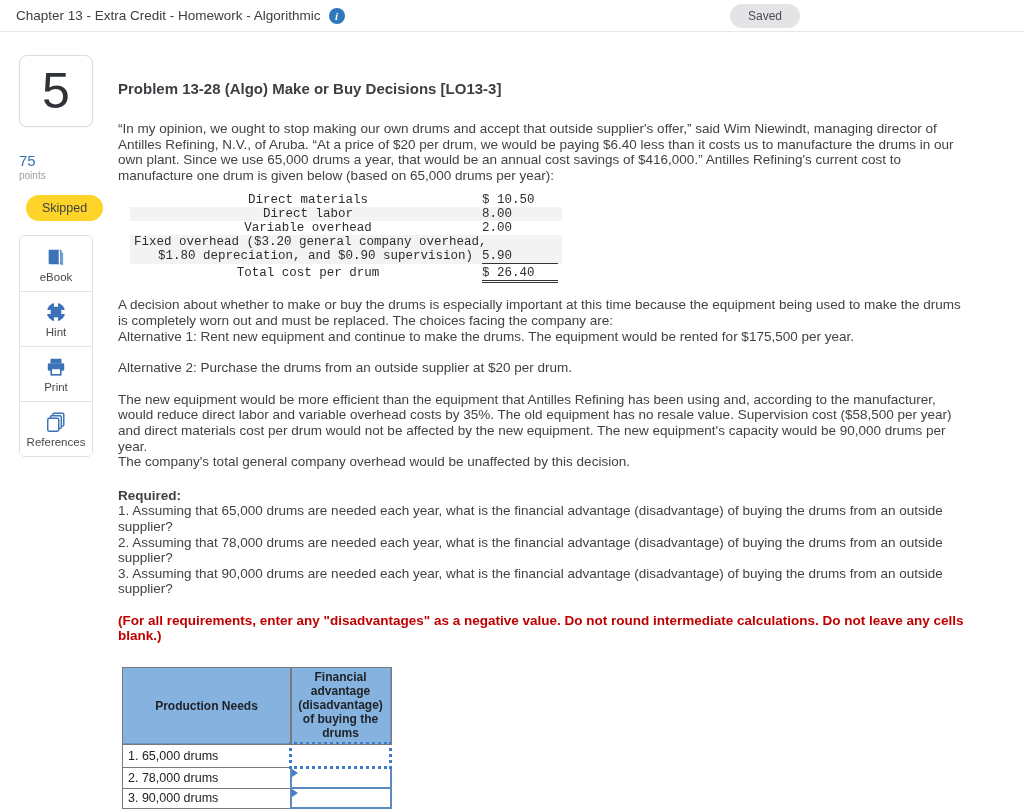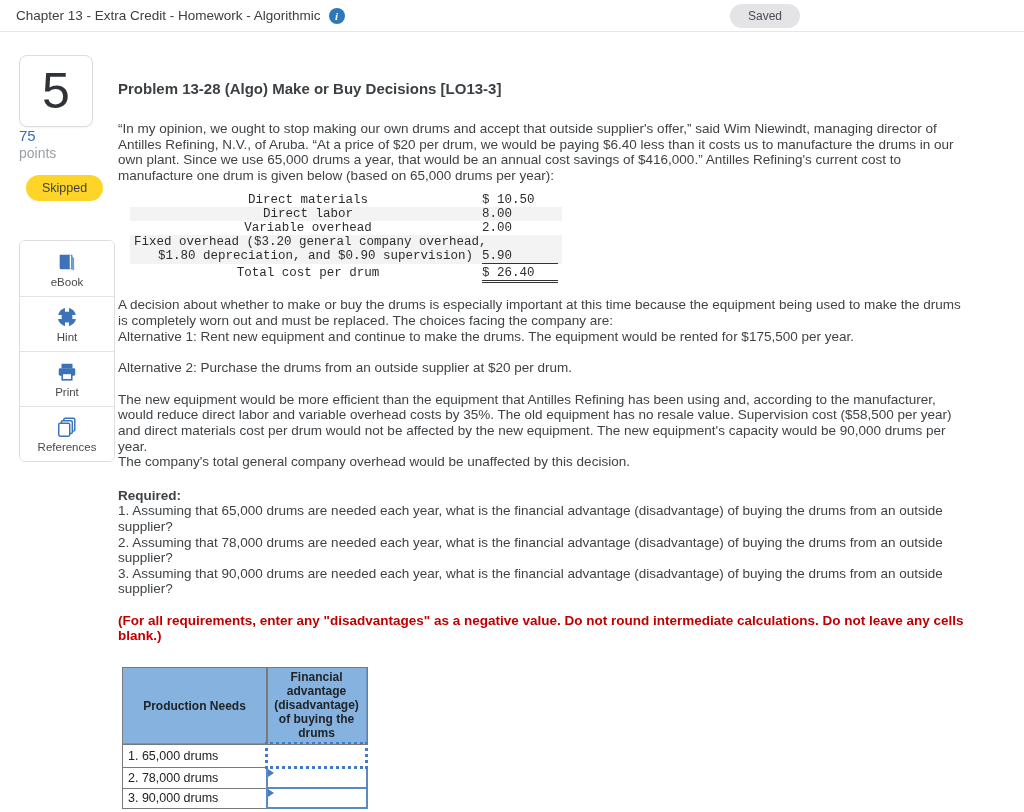--- a/index.html
+++ b/index.html
@@ -31,30 +31,30 @@
   .content { display:flex; padding-top:23px; }
   .sidebar { width:100px; flex-shrink:0; padding-left:19px; }
   .main { margin-left:18px; width:852px; }
   
   .qnum-card {
     width:74px; height:72px; background:#fff; border:1px solid #dcdcdc;
     border-radius:8px; box-shadow:0 1px 2px rgba(0,0,0,.05);
     display:flex; align-items:center; justify-content:center;
     font-size:50px; color:#2f3337; font-weight:400;
   }
-  .points-wrap { }
+  .points-wrap { margin-top:25px; }
   .points-value { font-size:15px; color:#3670b2; font-weight:500; }
-  .points-label { font-size:14px; color:#9aa0a6; margin-top:1px; }
+  .points-label { font-size:10px; color:#9aa0a6; margin-top:1px; }
   .skipped-badge {
     margin-top:14px; margin-left:7px; display:inline-block;
     background:#ffd428; border-radius:14px; padding:6px 16px;
     font-size:12.5px; color:#3d3f41; font-weight:500;
   }
   .tools-panel {
-    margin-top:39px; width:96px; background:#fff;
+    margin-top:14px; width:74px; background:#fff;
     border:1px solid #dedede; border-radius:6px; overflow:hidden;
   }
   .tool-item {
     height:55px; display:flex; flex-direction:column;
     align-items:center; justify-content:center; cursor:pointer;
     border-top:1px solid #e3e3e3; background:#fff;
   }
   .tool-item:first-child { border-top:none; }
   .tool-item .ticon { height:24px; display:flex; align-items:center; justify-content:center; }
   .tool-label { font-size:11.5px; color:#46494c; margin-top:2px; }
@@ -75,21 +75,21 @@
   .cost-val.rule { border-bottom:1px solid #333; }
   .cost-row.total { margin-top:2px; }
   .cost-val.dbl { border-bottom:3px double #333; }
   
   .req-head { font-weight:bold; }
   .red-note { font-weight:bold; color:#c00000; }
   
   .answer-table { border-collapse:collapse; margin-top:23px; margin-left:4px; }
   .answer-table th {
     background:#85b2de; border:1px solid #6f96c2; outline:1px solid #7a7a7a;
-    width:144px; height:58px; font-size:12px; font-weight:bold; color:#20242a;
+    width:168px; height:58px; font-size:12px; font-weight:bold; color:#20242a;
     text-align:center; vertical-align:middle; padding:2px 6px;
   }
   .answer-table th.fin-col { width:100px; }
   .answer-table td.row-label {
     border:1px solid #7a7a7a; font-size:12.5px; color:#222;
     padding:2px 5px; height:20px; background:#fff;
   }
   .answer-table td.cell-input { position:relative; padding:0; background:#fff; }
   .cell-input.active { border:3px dotted #3e7cc9; height:24px; }
   .cell-input.plain { border:2px solid #5b8ac0; height:20px; }

